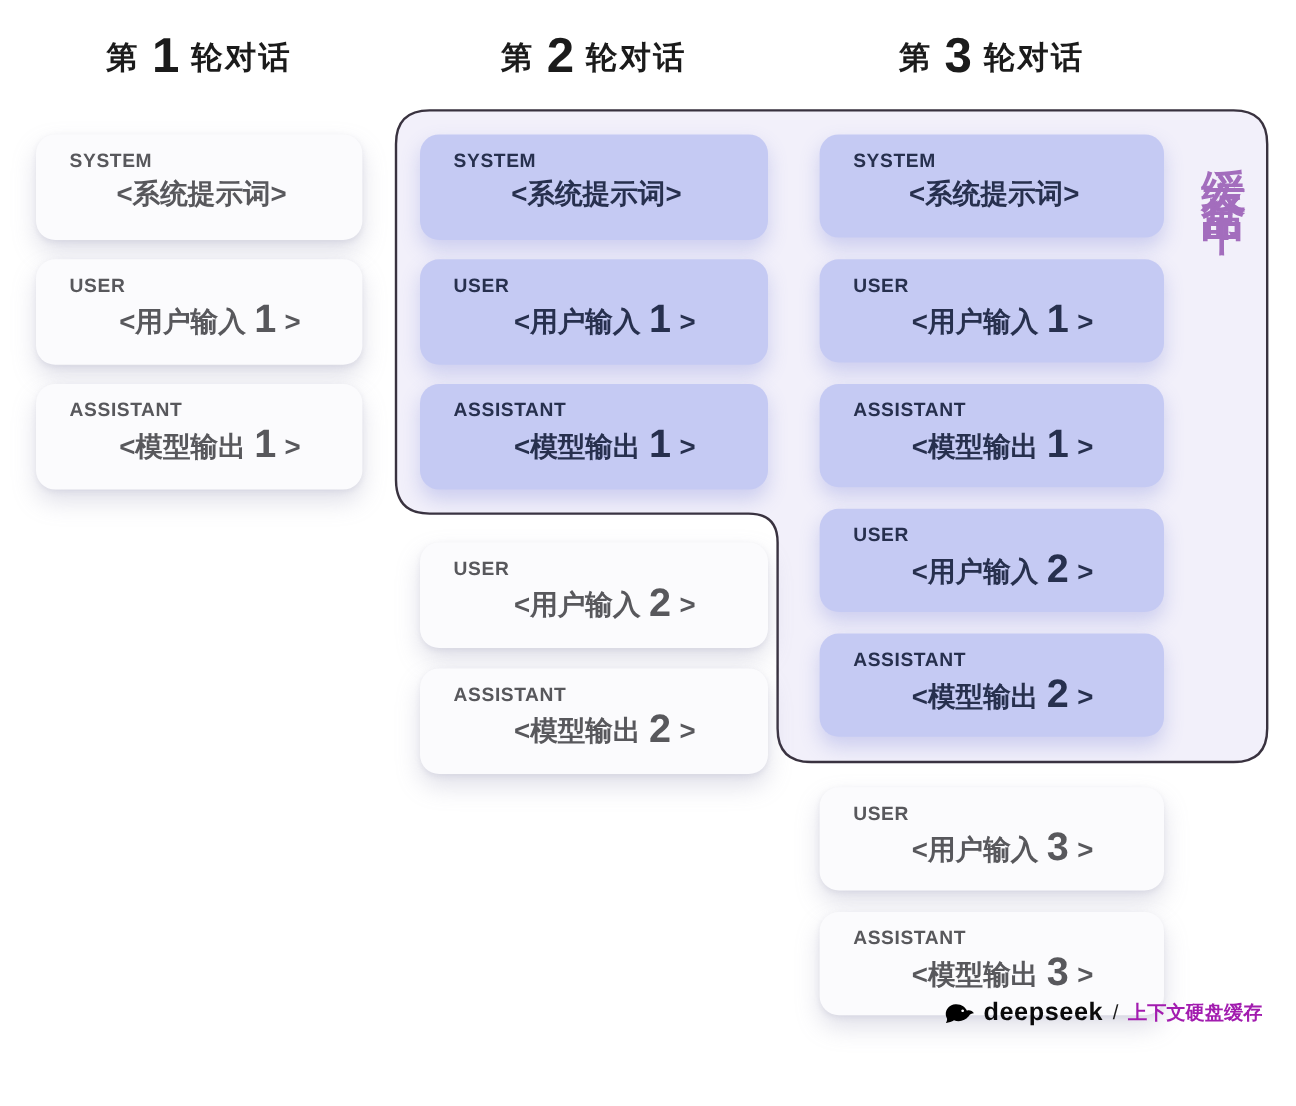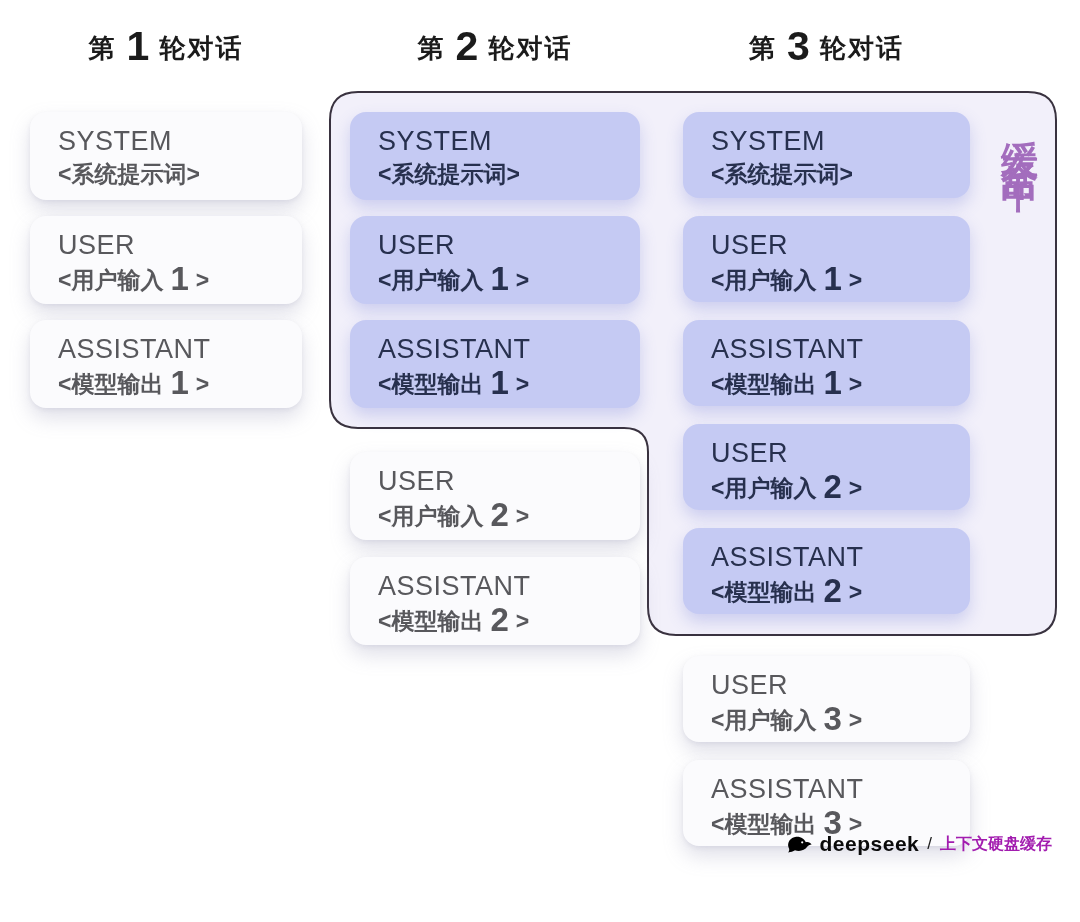--- a/index.html
+++ b/index.html
@@ -9,22 +9,22 @@
   
   .hdr{position:absolute;top:24px;height:48px;display:flex;align-items:center;justify-content:center;
        color:#1b1b1b;font-size:26px;font-weight:700;letter-spacing:2px;}
   .hdr .hnum{font-size:41px;font-weight:700;letter-spacing:0;margin:0 10px 4px 10px;}
 
   
   .cache-svg{position:absolute;left:0;top:0;width:1080px;height:922px;pointer-events:none;}
 
   
   .card{position:absolute;border-radius:16px;box-sizing:border-box;padding:14px 10px 0 28px;}
-  .card .role{font-size:27px;font-weight:400;letter-spacing:0.5px;line-height:1.15;}
-  .card .content{font-size:23px;font-weight:600;margin-top:5px;line-height:1.1;display:flex;align-items:center;}
+  .card .role{font-size:16px;font-weight:700;letter-spacing:0.5px;line-height:1.15;}
+  .card .content{font-size:23px;font-weight:600;margin-top:5px;line-height:1.1;display:flex;align-items:center;justify-content:center;}
   .card .num{font-size:33px;font-weight:600;margin:0 7px;line-height:0.9;position:relative;top:-2px;}
   .card.white{background:#fbfbfd;color:#58585c;
       box-shadow:0 10px 20px rgba(145,145,175,0.28),0 2px 4px rgba(145,145,175,0.15);}
   .card.cached{background:#c5caf3;color:#27304e;
       box-shadow:0 8px 16px rgba(120,130,215,0.30);}
 
   
   .cache-label{position:absolute;left:994px;top:110px;writing-mode:vertical-rl;text-orientation:upright;
       font-size:37px;font-weight:700;letter-spacing:12px;color:#a36dbd;}
 

